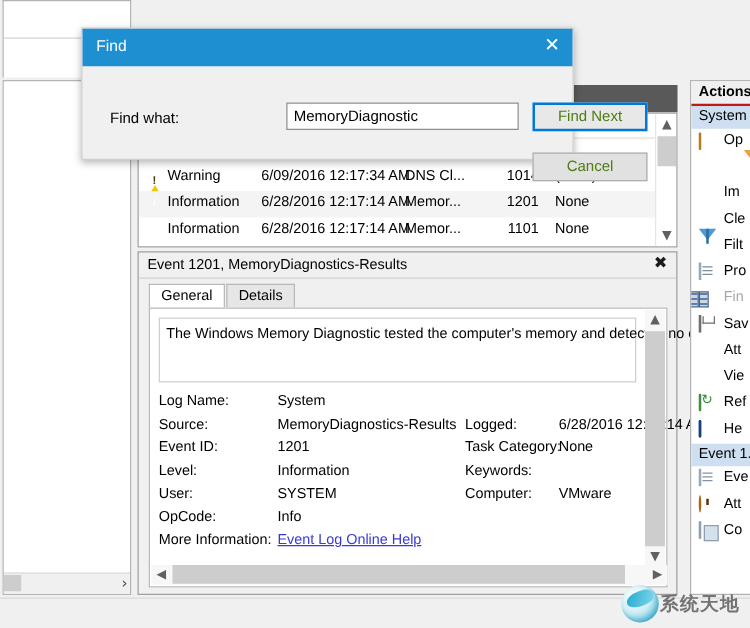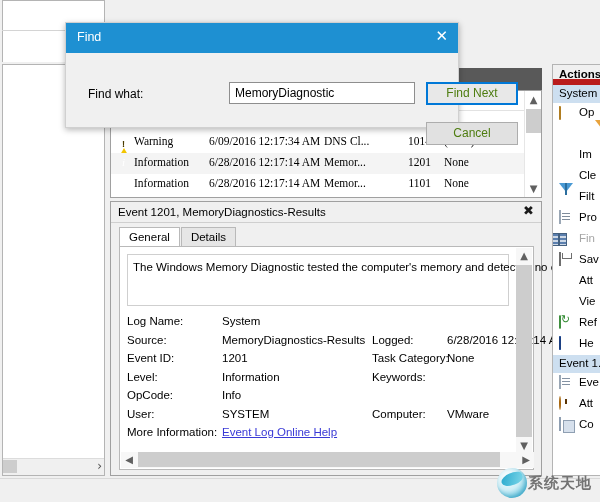--- a/index.html
+++ b/index.html
@@ -45,21 +45,21 @@
     position: absolute; left: 0; top: 22px; width: 432px; height: 108px;
     background: #ffffff; border: 1px solid #a0a0a0; box-sizing: border-box;
     overflow: hidden;
   }
   .col-head {
     position: absolute; left: 0; top: 0; width: 414px; height: 20px;
     background: #ffffff; border-bottom: 1px solid #e2e2e2; box-sizing: border-box;
   }
   .col-head span { position: absolute; top: 4px; font-size: 11.5px; color: #1a1a1a; }
 
-  .ev-row { position: absolute; left: 0; width: 414px; height: 21px; font-family: Liberation Serif, serif; }
+  .ev-row { position: absolute; left: 0; width: 414px; height: 21px; }
   .ev-row.alt { background: #f4f4f4; }
   .ev-row .ico { position: absolute; left: 5px; top: 3px; width: 15px; height: 15px; }
   .ev-row .lvl  { position: absolute; left: 23px; top: 3px; font-size: 11.5px; }
   .ev-row .date { position: absolute; left: 98px; top: 3px; font-size: 11.5px; }
   .ev-row .src  { position: absolute; left: 213px; top: 3px; font-size: 11.5px; }
   .ev-row .eid  { position: absolute; left: 290px; top: 3px; font-size: 11.5px; text-align: right; width: 30px;}
   .ev-row .cat  { position: absolute; left: 333px; top: 3px; font-size: 11.5px; }
 
   
   .ico-error {
@@ -167,21 +167,21 @@
   .det-hscroll .thumb { position: absolute; left: 17px; top: 0; width: 362px; height: 15px; background: #cdcdcd; }
 
   
   .actions {
     position: absolute; left: 552px; top: 64px; width: 48px; height: 412px;
     background: #ffffff; border: 1px solid #b4b4b4; border-right: none;
     box-sizing: border-box; overflow: hidden;
   }
   .act-title {
     position: absolute; left: 0; top: 0; width: 48px; height: 20px;
-    background: #f0f0f0; border-bottom: 6px solid #b91c1c; box-sizing: border-box;
+    background: #f0f0f0; border-bottom: 2px solid #b91c1c; box-sizing: border-box;
   }
   .act-title span { position: absolute; left: 6px; top: 3px; font-size: 11.5px; font-weight: bold; }
   .act-group {
     position: absolute; left: 0; width: 48px; height: 18px;
     background: #cddff0; box-sizing: border-box;
   }
   .act-group span { position: absolute; left: 6px; top: 2px; font-size: 11.5px; white-space: nowrap; }
   .act-item { position: absolute; left: 0; width: 48px; height: 21px; }
   .act-item .ai { position: absolute; left: 6px; top: 3px; width: 15px; height: 14px; }
   .act-item .al { position: absolute; left: 26px; top: 3px; font-size: 11.5px; white-space: nowrap; }
@@ -368,32 +368,32 @@
               <span class="lab2">Task Category:</span>
               <span class="val2">None</span>
             </div>
             <div class="frow">
               <span class="lab">Level:</span>
               <span class="val">Information</span>
               <span class="lab2">Keywords:</span>
               <span class="val2"></span>
             </div>
             <div class="frow">
+              <span class="lab">User:</span>
+              <span class="val">SYSTEM</span>
+              <span class="lab2">Computer:</span>
+              <span class="val2">VMware</span>
+            </div>
+            <div class="frow">
               <span class="lab">OpCode:</span>
               <span class="val">Info</span>
               <span class="lab2"></span>
               <span class="val2"></span>
             </div>
             <div class="frow">
-              <span class="lab">User:</span>
-              <span class="val">SYSTEM</span>
-              <span class="lab2">Computer:</span>
-              <span class="val2">VMware</span>
-            </div>
-            <div class="frow">
               <span class="lab">More Information:</span>
               <span class="val link">Event Log Online Help</span>
               <span class="lab2"></span>
               <span class="val2"></span>
             </div>
           </div>
 
         <div class="det-vscroll">
           <div class="up">▲</div>
           <div class="thumb"></div>

